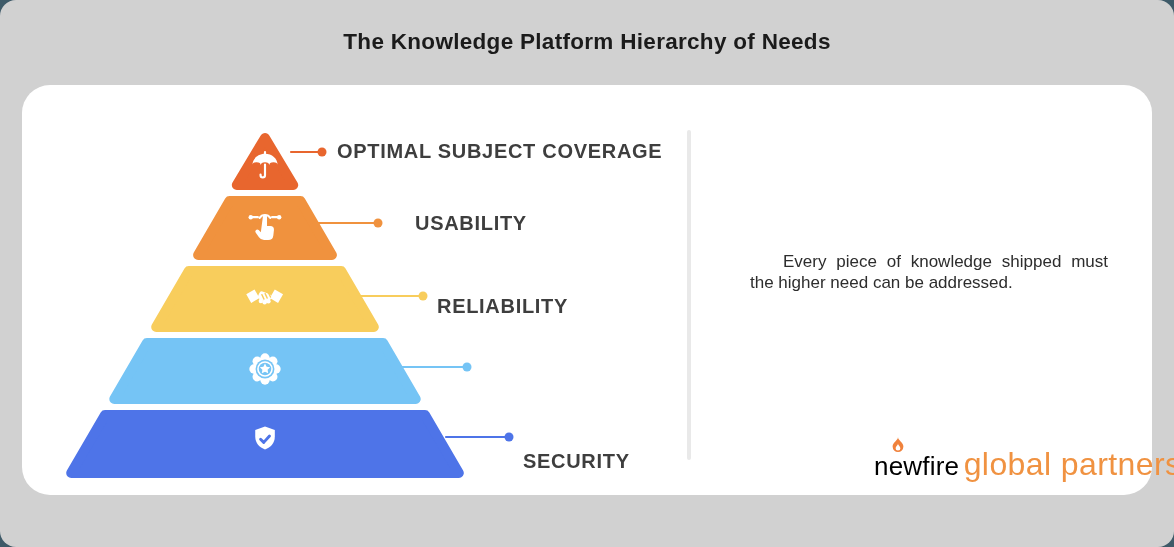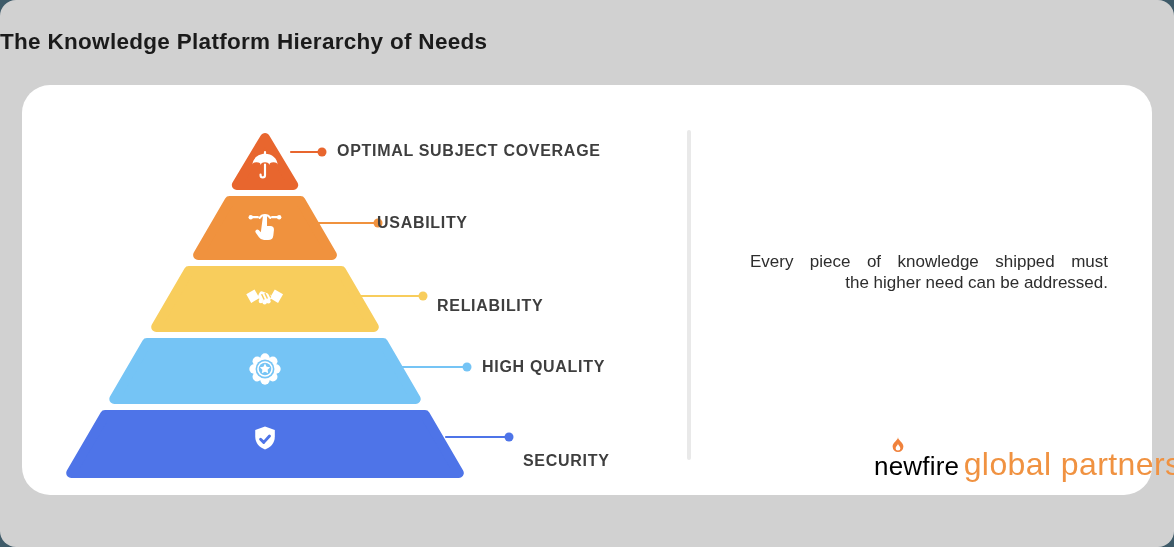--- a/index.html
+++ b/index.html
@@ -1,29 +1,29 @@
 <!DOCTYPE html>
 <html><head>
 <meta charset="utf-8">
 <style>
   html,body{margin:0;padding:0;background:#3E5A68;font-family:"Liberation Sans","DejaVu Sans",sans-serif;}
   .canvas{position:relative;width:1174px;height:547px;background:#D1D1D1;border-radius:16px;overflow:hidden;}
-  .title{position:absolute;left:0;top:29px;width:1174px;font-size:22.5px;font-weight:bold;
+  .title{position:absolute;left:0;top:29px;width:1174px;text-align:center;font-size:22.5px;font-weight:bold;
          color:#1B1B1B;letter-spacing:.3px;}
   .card{position:absolute;left:22px;top:85px;width:1130px;height:410px;background:#FFFFFF;border-radius:28px;}
   .pyr-svg{position:absolute;left:0;top:0;}
   .lvl{fill:currentColor;stroke:currentColor;stroke-width:10;stroke-linejoin:round;}
   .lead-line{stroke:currentColor;stroke-width:2.2;stroke-linecap:round;}
   .lead-dot{fill:currentColor;}
-  .lvl-label{position:absolute;height:22px;line-height:22px;font-size:16px;font-weight:bold;
+  .lvl-label{position:absolute;height:22px;line-height:22px;font-size:20px;font-weight:bold;
              letter-spacing:.7px;color:#3E3E3E;white-space:nowrap;}
   .divider{position:absolute;left:687px;top:130px;width:4px;height:330px;background:#E9E9E9;border-radius:2px;}
   .desc{position:absolute;left:750px;top:252px;width:358px;color:#2D2D2D;font-size:17px;line-height:20.6px;}
-  .desc .jl{text-align:justify;text-align-last:justify;}
-  .desc .ll{text-align:right;}
+  .desc .jl{text-align:justify;text-align-last:justify;margin-left:33px;}
+  .desc .ll{text-align:left;}
   .logo{position:absolute;left:874px;top:446px;white-space:nowrap;}
   .logo .brand{font-size:26px;font-weight:normal;color:#000000;letter-spacing:.2px;}
   .logo .suffix{font-size:32px;font-weight:normal;color:#F09241;letter-spacing:.4px;}
   .flame{position:absolute;left:891px;top:437px;}
   .icon-stroke{fill:none;stroke:#fff;stroke-linecap:round;stroke-linejoin:round;}
   .icon-cut{stroke:currentColor;fill:none;stroke-linecap:round;}
 </style>
 </head>
 <body>
 
@@ -113,23 +113,22 @@
         <path class="icon-cut" stroke-width="2" stroke-linejoin="round" d="M8.9 11.6 l2.2 2.2 4 -4.4"></path>
       </g>
     </g>
     <g color="#4E74E8">
       <line class="lead-line" x1="446" y1="437" x2="505" y2="437"></line>
       <circle class="lead-dot" cx="509" cy="437" r="4.5"></circle>
     </g>
   </svg>
 
   <div class="lvl-label" style="left:337px;top:140px">OPTIMAL SUBJECT COVERAGE</div>
-  <div class="lvl-label" style="left:377px;top:212px">USABILITY</div>
+  <div class="lvl-label" style="left:415px;top:212px">USABILITY</div>
   <div class="lvl-label" style="left:437px;top:295px">RELIABILITY</div>
-  <div class="lvl-label" style="left:482px;top:356px">HIGH QUALITY</div>
   <div class="lvl-label" style="left:523px;top:450px">SECURITY</div>
 
   <div class="divider"></div>
 
   <div class="desc">
     <div class="jl">Every piece of knowledge shipped must</div>
     <div class="ll">the higher need can be addressed.</div>
   </div>
 
   <div class="logo">

